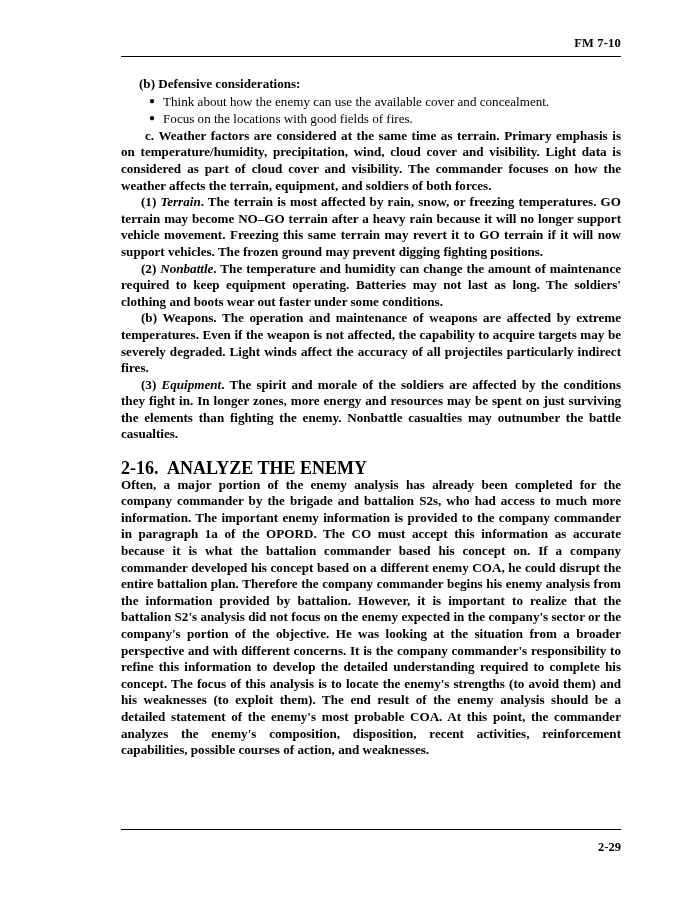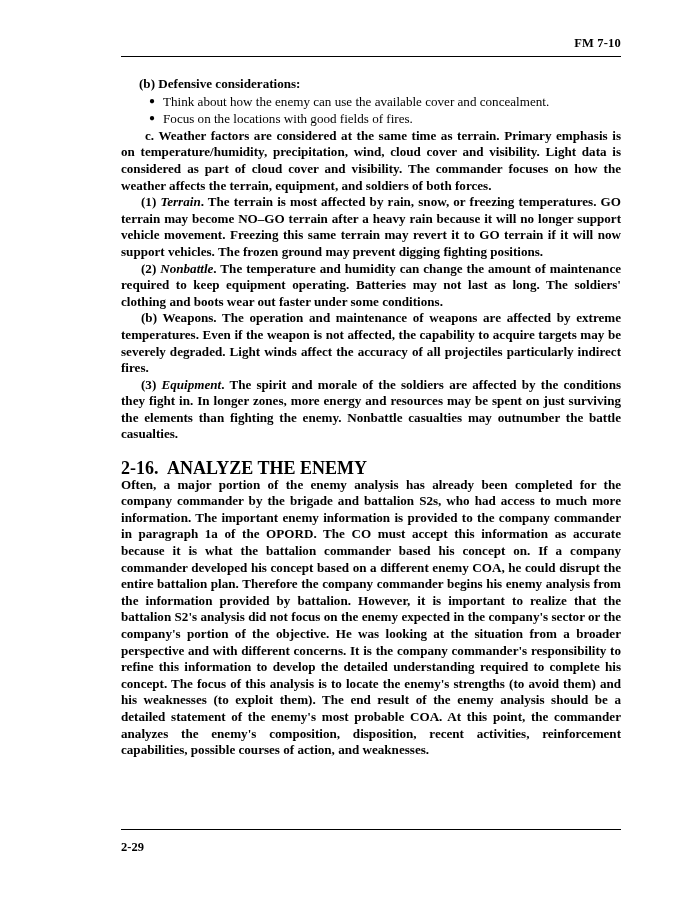--- a/index.html
+++ b/index.html
@@ -44,20 +44,21 @@
     left: 121px;
     top: 829px;
     width: 500px;
     border-top: 1.6px solid #000;
   }
   .footer {
     position: absolute;
     left: 121px;
     top: 840px;
     width: 500px;
+    text-align: right;
     font-weight: bold;
     font-size: 12.5px;
   }
   .content {
     position: absolute;
     left: 121px;
     top: 76px;
     width: 500px;
   }
   p {

